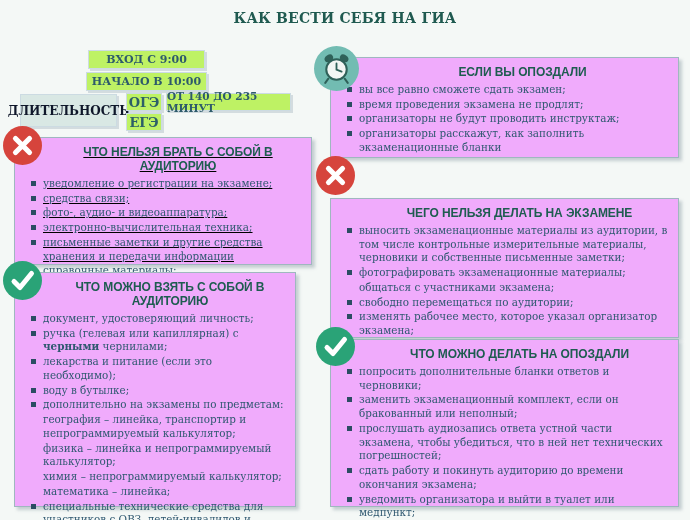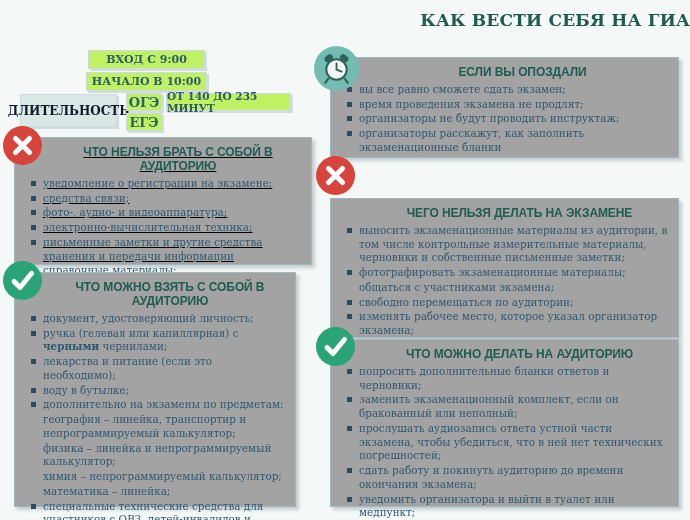--- a/index.html
+++ b/index.html
@@ -3,36 +3,36 @@
 <meta charset="utf-8">
 <style>
   html,body { margin:0; padding:0; }
   .canvas {
     position:relative; width:690px; height:520px;
     background:#f4f8f6; overflow:hidden;
     font-family:"DejaVu Serif", serif;
   }
   .page-title {
     position:absolute; top:10px; left:0; right:0;
-    text-align:right; font-size:17px; font-weight:bold;
+    text-align:center; font-size:14px; font-weight:bold;
     color:#1f5a50; letter-spacing:0.2px;
   }
   .badge {
     position:absolute; box-sizing:border-box;
     background:#bef264; border:1px solid #ccdbe2;
     box-shadow:2px 2px 0 rgba(150,170,180,0.35);
     display:flex; align-items:center; justify-content:center;
     font-weight:bold; color:#2d5a6b; font-size:11px;
   }
   .badge.mint { background:#d9e8e4; color:#0f172a; font-size:12px; }
   .badge.exam { font-size:13px; color:#2c5f68; }
   .badge.time { font-size:10.5px; }
   .card {
     position:absolute; box-sizing:border-box;
-    background:#a3a3a3; border:1px solid #9fb7bf;
+    background:#f0abfc; border:1px solid #9fb7bf;
     box-shadow:3px 3px 3px rgba(120,140,150,0.38);
     padding:7px 9px 6px 15px;
   }
   .card h2 {
     margin:0 0 4px 24px; text-align:center;
     font-family:"Liberation Sans", sans-serif;
     font-size:12px; font-weight:bold; letter-spacing:-0.1px;
     color:#1e5c50;
   }
   .items { list-style:none; margin:0; padding:0;
@@ -144,21 +144,21 @@
       <li class="b">выносить экзаменационные материалы из аудитории, в том числе контрольные измерительные материалы, черновики и собственные письменные заметки;</li>
       <li class="b">фотографировать экзаменационные материалы;</li>
       <li class="nb">общаться с участниками экзамена;</li>
       <li class="b">свободно перемещаться по аудитории;</li>
       <li class="b">изменять рабочее место, которое указал организатор экзамена;</li>
       <li class="b">покидать аудиторию без согласия организатора</li>
     </ul>
   </div>
 
   <div class="card" style="left:330px; top:339px; width:349px; height:168px;">
-    <h2>ЧТО МОЖНО ДЕЛАТЬ НА АУДИТОРИЮ</h2>
+    <h2>ЧТО МОЖНО ДЕЛАТЬ НА ОПОЗДАЛИ</h2>
     <ul class="items">
       <li class="b">попросить дополнительные бланки ответов и черновики;</li>
       <li class="b">заменить экзаменационный комплект, если он бракованный или неполный;</li>
       <li class="b">прослушать аудиозапись ответа устной части экзамена, чтобы убедиться, что в ней нет технических погрешностей;</li>
       <li class="b">сдать работу и покинуть аудиторию до времени окончания экзамена;</li>
       <li class="b">уведомить организатора и выйти в туалет или медпункт;</li>
 
     </ul>
   </div>
 

